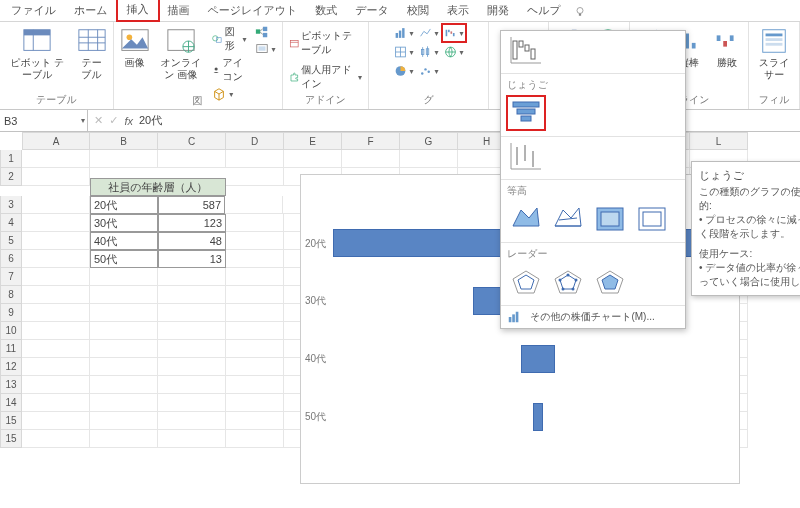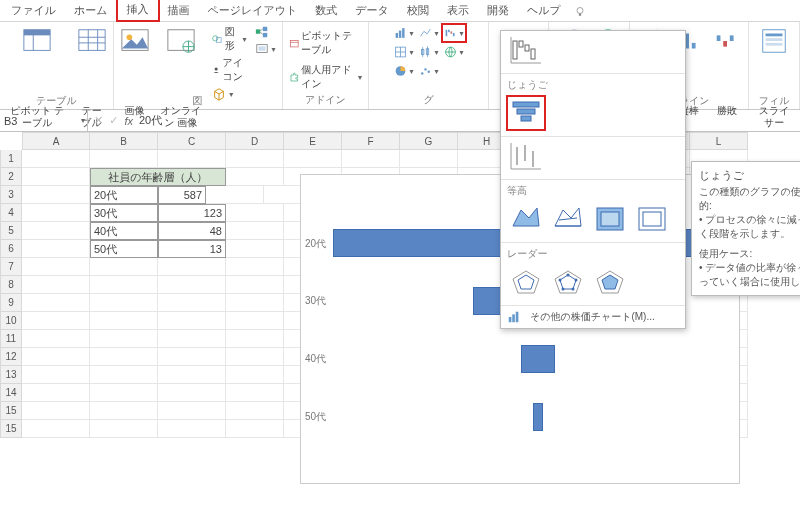--- a/index.html
+++ b/index.html
@@ -9,40 +9,40 @@
   .tab.active { background: #fff; border: 1px solid #d6d6d6; border-bottom-color: #fff; }
   .tab.red-box { outline: 2px solid #d22; outline-offset: -1px; }
   .tellme { color: #777; font-size: 11px; padding: 3px 4px; display: flex; align-items: center; gap: 3px;}
   .bulb { width:12px; height:12px; display:inline-block; }
   .ribbon { height: 88px; display: flex; border-bottom: 1px solid #c8c8c8; background: #fff; }
   .group { border-right: 1px solid #e2e2e2; padding: 2px 4px 0 4px; display: flex; flex-direction: column; justify-content: space-between; align-items: center; }
   .group-body { display: flex; gap: 4px; align-items: flex-start; height: 70px; }
   .group-name { font-size: 10px; color: #777; padding-bottom: 2px;}
   .big-btn { display: flex; flex-direction: column; align-items: center; gap: 1px; padding: 2px; cursor: pointer; }
   .big-btn .ic { width: 30px; height: 30px; }
-  .big-btn .lbl { font-size: 10px; line-height: 12px; text-align: center; margin-top: 48px; }
+  .big-btn .lbl { font-size: 10px; line-height: 12px; text-align: center; }
   .small-btn { display: flex; align-items: center; gap: 2px; padding: 1px 2px; font-size: 10px; cursor: pointer;}
   .small-ic { width: 14px; height: 14px; }
   .drop { font-size: 8px; color: #666; margin-left:1px;}
   .redbox { outline:2px solid #d22; outline-offset:-1px;}
 
   .formula-bar { height: 22px; display: flex; border-bottom: 1px solid #c2c2c2; align-items: stretch; }
   .name-box { width: 88px; border-right: 1px solid #c2c2c2; display:flex; align-items:center; padding:0 4px; position:relative;}
   .name-drop { position:absolute; right:2px; font-size:8px; color:#666;}
   .fx-area { display:flex; align-items:center; gap:6px; padding:0 6px; flex:1;}
   .fx-btn { font-style: italic; font-size:11px; color:#666;}
 
   .sheet { position: relative; height: 376px; overflow:hidden;}
   .cols { display:flex; margin-left:22px;}
   .colh { height:18px; background:#f1f1f1; border:1px solid #d8d8d8; border-left:none; font-size:10px; color:#555; display:flex; align-items:center; justify-content:center; }
   .colh:first-child { border-left:1px solid #d8d8d8;}
   .row { display:flex; }
   .rowh { width:22px; height:18px; background:#f1f1f1; border:1px solid #d8d8d8; border-top:none; font-size:10px; color:#555; display:flex; align-items:center; justify-content:center;}
   .cell { height:18px; border-right:1px solid #e6e6e6; border-bottom:1px solid #e6e6e6; font-size:11px; padding:1px 3px; display:flex; align-items:center;}
-  .th-cell { background:#d8e6d5; font-size:11px;}
+  .th-cell { background:#d8e6d5; font-size:11px;margin-top:10px;}
   .bd { border:1px solid #999;}
   .right { justify-content:flex-end;}
 
   .chart-overlay { position:absolute; left:300px; top:42px; width:440px; height:310px; border:1px solid #ccc; background:#fff;}
   .chart-title { text-align:center; font-size:14px; color:#666; padding-top:8px;}
   .bars { position:relative; margin:18px 10px 10px 32px; height:250px;}
   .axislabel { position:absolute; left:-28px; font-size:10px; color:#777; transform:translateY(-50%);}
   .hbar { position:absolute; height:28px; background:#5985c4; border:1px solid #3f6bb0;}
 
   .flyout { position:absolute; left:500px; top:30px; width:186px; background:#fff; border:1px solid #bcbcbc; box-shadow:1px 2px 6px rgba(0,0,0,0.25); z-index:50;}
@@ -381,21 +381,21 @@
         <div class="cell" style="width: 58px;"></div>
         <div class="cell" style="width: 58px;"></div>
         <div class="cell" style="width: 58px;"></div>
         <div class="cell" style="width: 58px;"></div>
         <div class="cell" style="width: 58px;"></div>
       </div>
       <div class="row">
         <div class="rowh">3</div>
         <div class="cell" style="width: 68px;"></div>
         <div class="cell bd" style="width: 68px;">20代</div>
-        <div class="cell bd right" style="width: 48px; padding-left: 20px;">587</div>
+        <div class="cell bd right" style="width: 67px; padding-left: 20px;">587</div>
         <div class="cell" style="width: 58px;"></div>
         <div class="cell" style="width: 58px;"></div>
         <div class="cell" style="width: 58px;"></div>
         <div class="cell" style="width: 58px;"></div>
         <div class="cell" style="width: 58px;"></div>
         <div class="cell" style="width: 58px;"></div>
         <div class="cell" style="width: 58px;"></div>
         <div class="cell" style="width: 58px;"></div>
         <div class="cell" style="width: 58px;"></div>
       </div>

